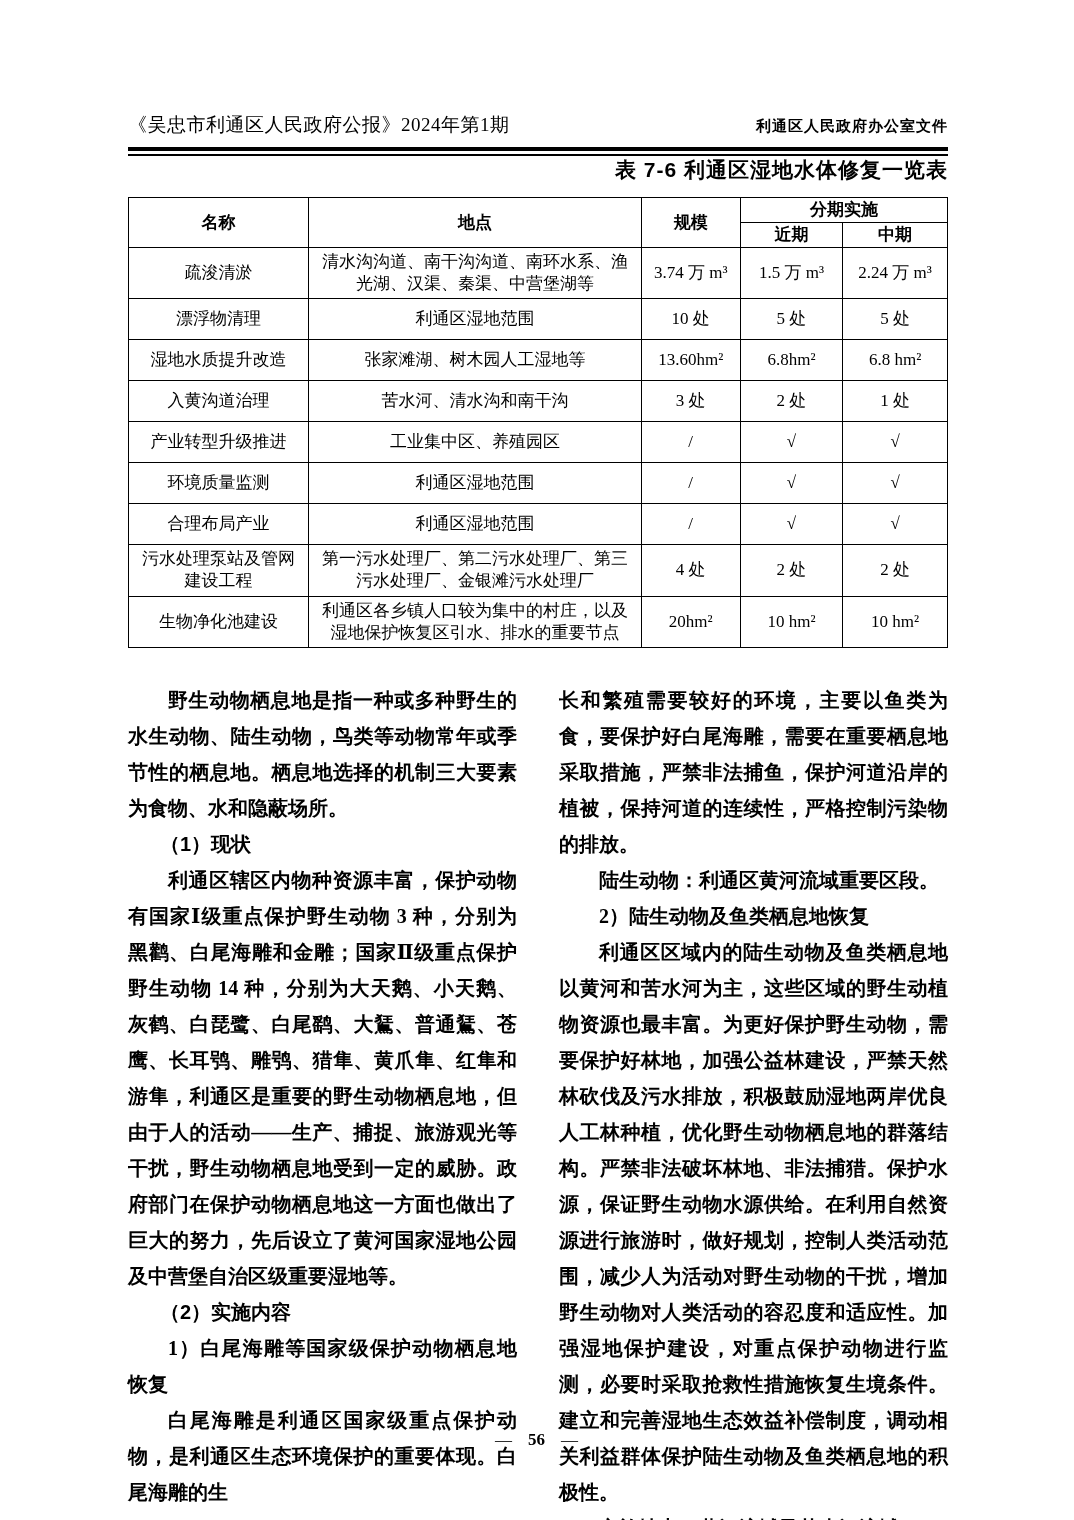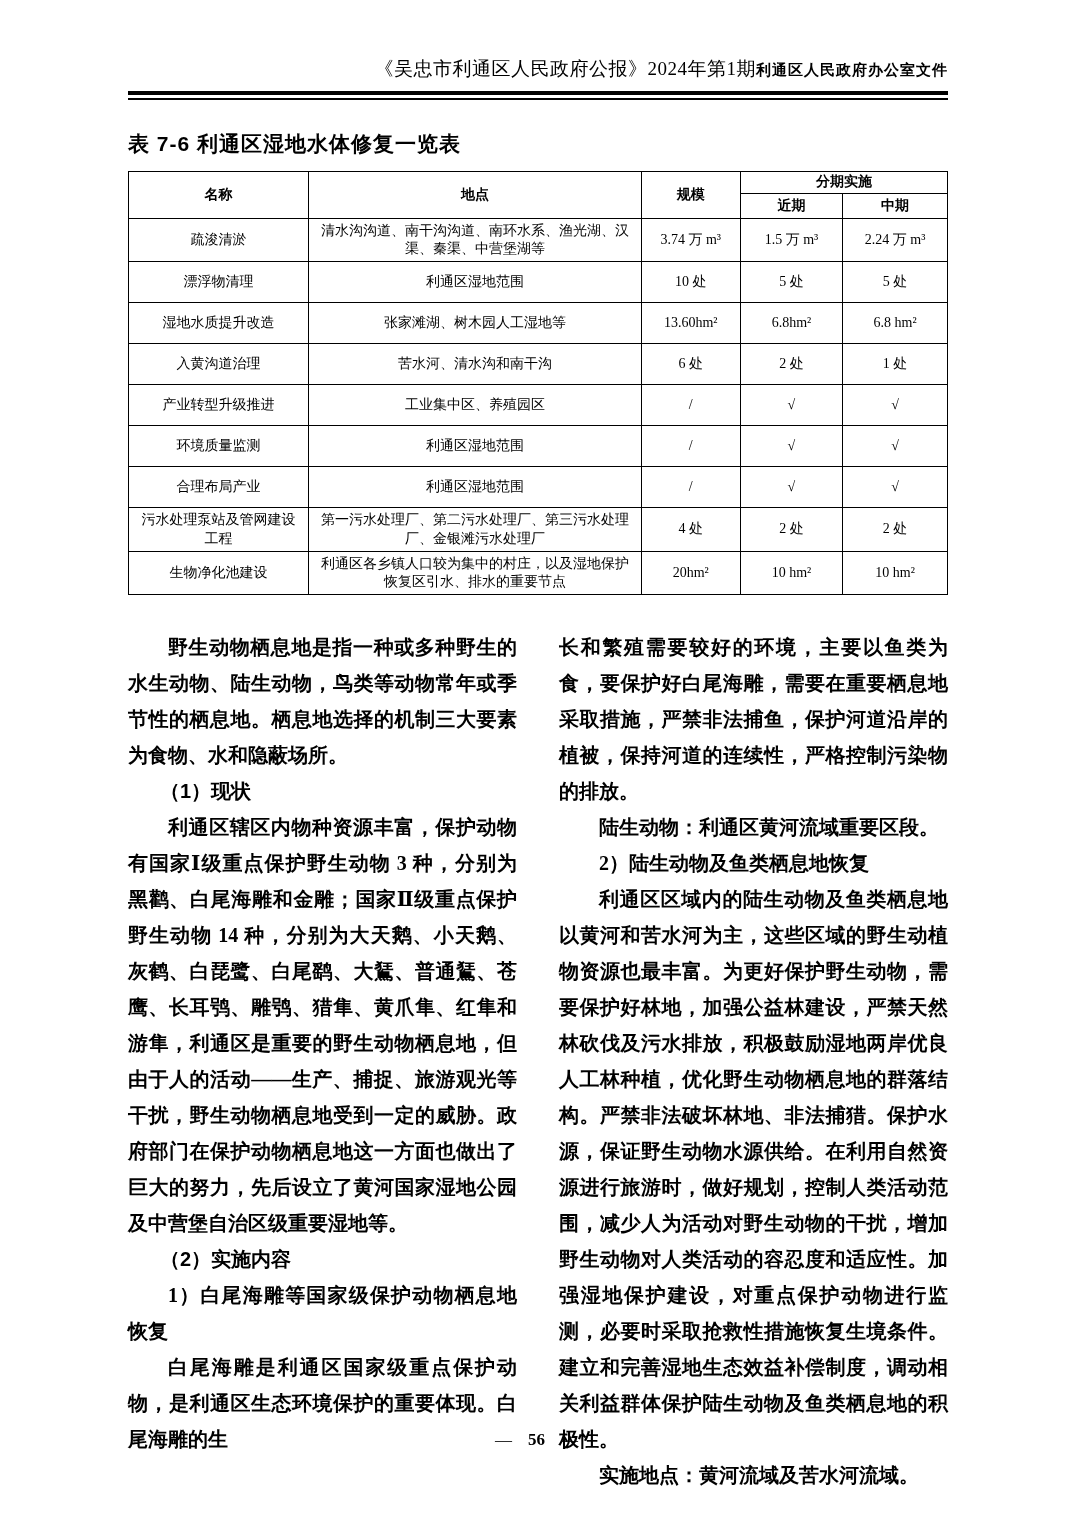--- a/index.html
+++ b/index.html
@@ -10,49 +10,48 @@
     color: #000;
     position: relative;
     overflow: hidden;
   }
   .page {
     position: absolute; inset: 0;
     padding: 0 126px 0 128px;
   }
   
   .hdr {
-    margin-top: 56px;
-    display: flex; justify-content: flex-end; align-items: baseline;
+    margin-top: 112px;
+    display: flex; justify-content: space-between; align-items: baseline; gap: 28px;
   }
   .hdr-left {
     font-size: 19px;
     font-family: "Liberation Serif", "DejaVu Serif", serif;
     letter-spacing: 0.5px;
   }
   .hdr-right {
     font-size: 15px; font-weight: 700;
     font-family: "Liberation Sans", "DejaVu Sans", sans-serif;
     letter-spacing: 1px;
   }
   .rule-thick { margin-top: 9px; height: 4px; background: #000; }
   .rule-thin  { margin-top: 3px; height: 2px; background: #000; }
   
   .tbl-title {
-    margin-top: 30px;
-    text-align: left;
+    text-align: right;
     font-size: 21px; font-weight: 700;
     font-family: "Liberation Sans", "DejaVu Sans", sans-serif;
     letter-spacing: 1px;
   }
   table.wtbl {
     margin-top: 13px;
     width: 100%;
     border-collapse: collapse;
     table-layout: fixed;
-    font-size: 14px;
+    font-size: 17px;
     line-height: 1.3;
   }
   table.wtbl th, table.wtbl td {
     border: 1px solid #000;
     text-align: center; vertical-align: middle;
     padding: 3px 6px;
     font-weight: 400;
   }
   table.wtbl th { font-weight: 700; padding: 1px 4px; }
   table.wtbl thead tr.h1 { height: 22px; }
@@ -146,21 +145,21 @@
       <tr>
         <td>湿地水质提升改造</td>
         <td>张家滩湖、树木园人工湿地等</td>
         <td>13.60hm²</td>
         <td>6.8hm²</td>
         <td>6.8 hm²</td>
       </tr>
       <tr>
         <td>入黄沟道治理</td>
         <td>苦水河、清水沟和南干沟</td>
-        <td>6 处</td>
+        <td>3 处</td>
         <td>2 处</td>
         <td>1 处</td>
       </tr>
       <tr>
         <td>产业转型升级推进</td>
         <td>工业集中区、养殖园区</td>
         <td>/</td>
         <td>√</td>
         <td>√</td>
       </tr>

